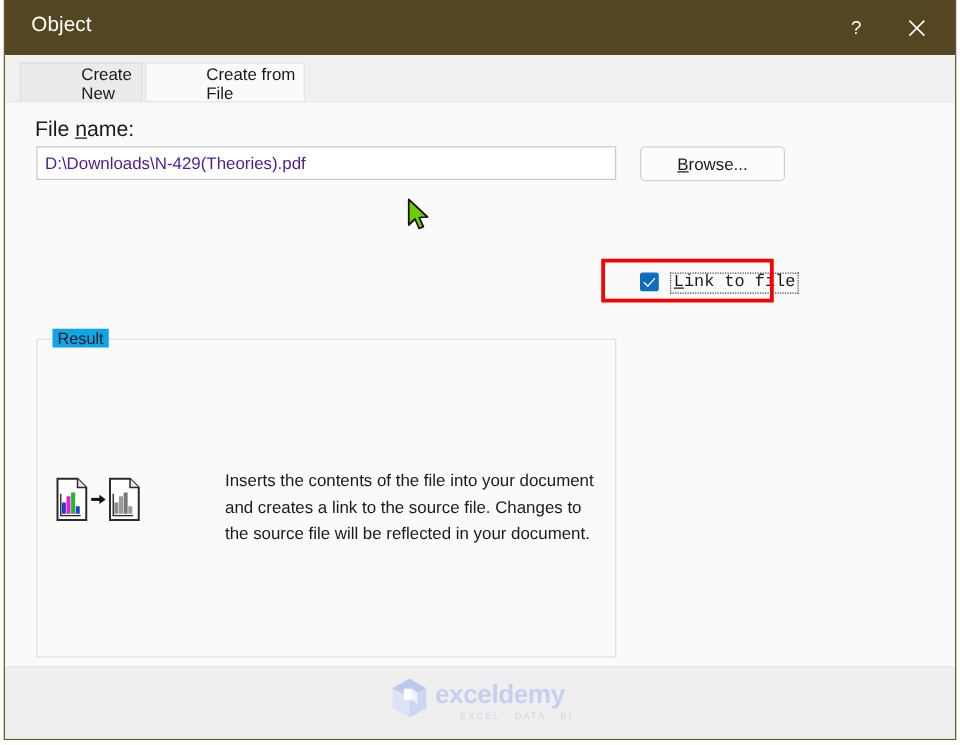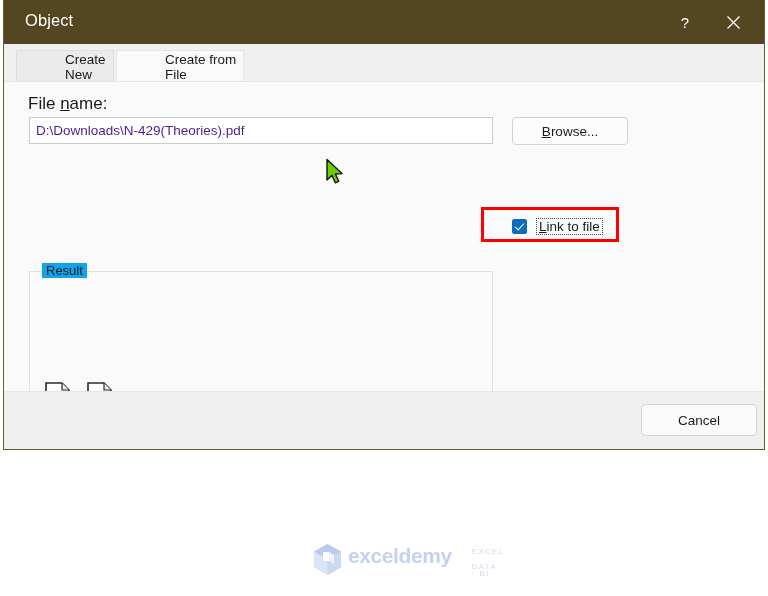--- a/index.html
+++ b/index.html
@@ -14,21 +14,21 @@
     font-family: "Liberation Sans", sans-serif;
     -webkit-font-smoothing: antialiased;
   }
 
   
   #dialog {
     position: absolute;
     left: 3px;
     top: 0px;
     width: 762px;
-    height: 450px;
+    height: 592px;
     background: #f4f4f4;
     border-left: 1px solid #6b5a2c;
     border-right: 1px solid #6b5a2c;
     border-bottom: 1px solid #6b5a2c;
     box-sizing: border-box;
     overflow: hidden;
   }
 
   
   #titlebar {
@@ -150,21 +150,22 @@
     font-family: "Liberation Sans", sans-serif;
     font-size: 13.5px;
     color: #1a1a1a;
     cursor: default;
   }
 
   
   .cb-row {
     position: absolute;
     display: flex;
-    align-items: center;
+    align-items: flex-start;
+    font-family: Liberation Mono, monospace;
   }
   #row-link-to-file { left: 508px; top: 136px; }
   #row-display-as-icon { left: 508px; top: 163px; }
 
   .cb-box {
     width: 15px;
     height: 15px;
     box-sizing: border-box;
     border-radius: 2px;
     flex: 0 0 auto;
@@ -291,21 +292,21 @@
     left: 312px;
     top: 542px;
     width: 152px;
     height: 38px;
     display: flex;
     align-items: center;
     opacity: 0.97;
     pointer-events: none;
   }
   #watermark-mark { flex: 0 0 auto; margin-right: 5px; }
-  #watermark-words { display: flex; line-height: 1; }
+  #watermark-words { display: flex; flex-direction: column; line-height: 1; }
   #watermark-name {
     font-size: 21px;
     font-weight: bold;
     color: #c3d0f0;
     letter-spacing: -0.4px;
   }
   #watermark-tagline {
     font-size: 7.5px;
     color: #cfd6e6;
     letter-spacing: 1.6px;
@@ -392,26 +393,24 @@
         <path d="M60 3 v7 h7" fill="#e9e9e9" stroke="#2b2b2b" stroke-width="1.2"></path>
         <rect x="47.5" y="22" width="3.2" height="9" fill="#8c8c8c"></rect>
         <rect x="51.2" y="17" width="3.2" height="14" fill="#9a9a9a"></rect>
         <rect x="54.9" y="14" width="3.2" height="17" fill="#787878"></rect>
         <rect x="58.6" y="25" width="3.2" height="6" fill="#9a9a9a"></rect>
         <path d="M46 32.5 h16.5" stroke="#2b2b2b" stroke-width="1.1"></path>
         <path d="M46.6 15 v17.5" stroke="#2b2b2b" stroke-width="1.1"></path>
       </svg>
     </div>
 
+    <div id="result-text">Inserts the contents of the file into your document and creates a link to the source file. Changes to the source file will be reflected in your document.</div>
   </div>
 
   <div id="footer">
-    <div class="footer-btn" id="cancel-button">
-      <span>Cancel</span>
-    </div>
   </div>
 </div>
 
 <div id="link-to-file-highlight"></div>
 
 <div id="watermark">
   <span id="watermark-mark">
     <svg width="31" height="33" viewBox="0 0 31 33">
       <path d="M15.5 1 L29 8.5 V24.5 L15.5 32 L2 24.5 V8.5 Z" fill="#dbe3f6"></path>
       <path d="M15.5 1 L29 8.5 L15.5 16 L2 8.5 Z" fill="#b9c8ee"></path>

